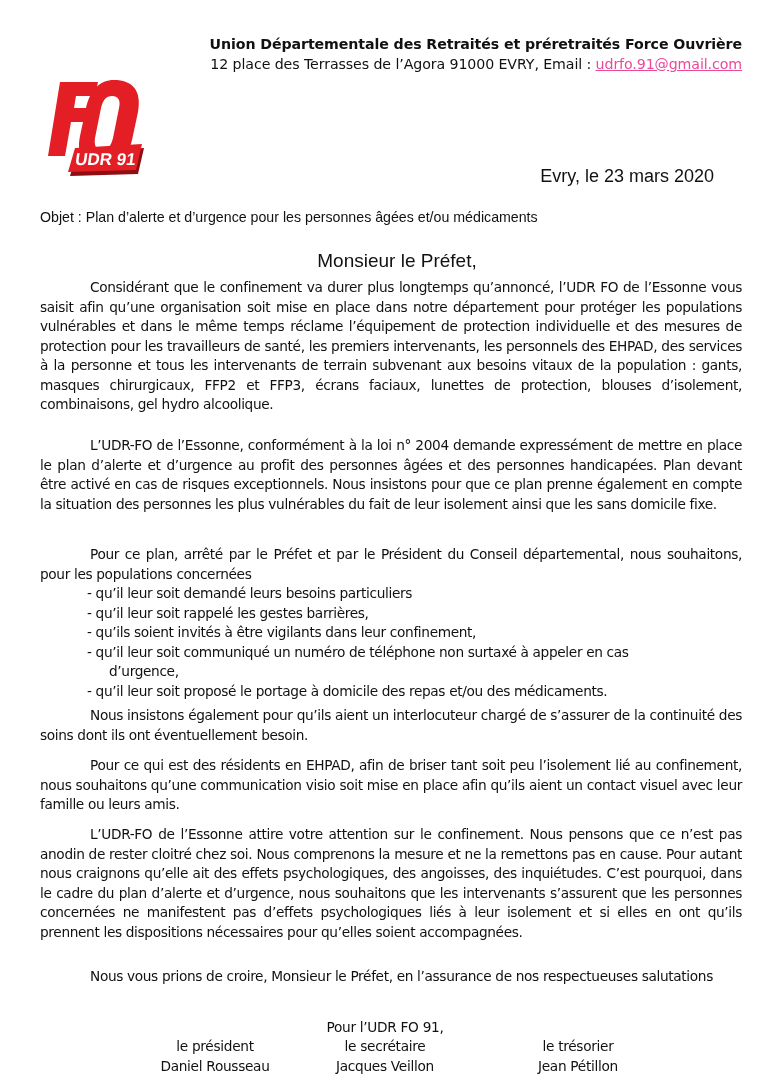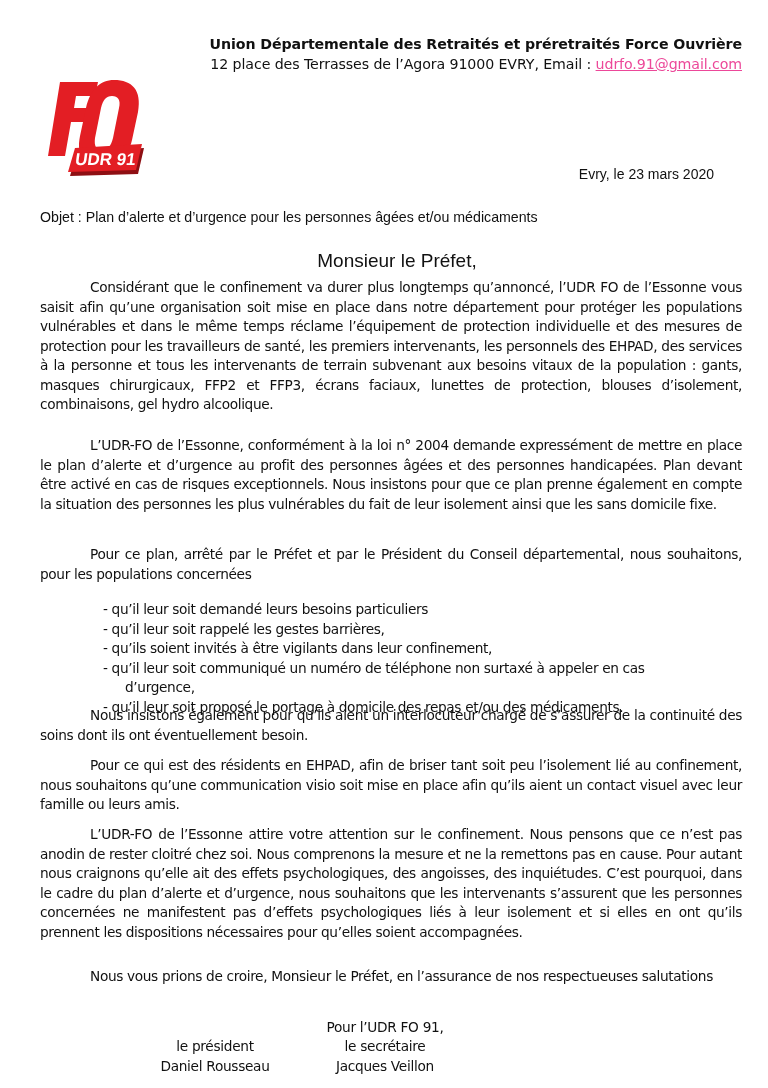--- a/index.html
+++ b/index.html
@@ -5,28 +5,28 @@
   html, body { margin: 0; padding: 0; background: #ffffff; }
   body { width: 768px; height: 1088px; position: relative; overflow: hidden; color: #111; }
   .page { position: absolute; left: 0; top: 0; width: 768px; height: 1088px; background: #fff; }
 
   .hdr-title { position: absolute; right: 26px; top: 36px; font-family: "DejaVu Sans", sans-serif; font-weight: bold; font-size: 14.2px; letter-spacing: -0.1px; white-space: nowrap; }
   .hdr-addr { position: absolute; right: 26px; top: 56px; font-family: "DejaVu Sans", sans-serif; font-size: 14.2px; white-space: nowrap; letter-spacing: -0.1px; }
   .hdr-addr a { color: #ec4899; text-decoration: underline; }
 
   .logo { position: absolute; left: 46px; top: 78px; width: 100px; height: 100px; }
 
-  .date { position: absolute; right: 54px; top: 166px; font-family: "Liberation Sans", sans-serif; font-size: 14px; }
+  .date { position: absolute; right: 54px; top: 166px; font-family: "Liberation Sans", sans-serif; font-size: 18px; }
   .object { position: absolute; left: 40px; top: 209px; font-family: "Liberation Sans", sans-serif; font-size: 14.2px; }
   .salutation { position: absolute; left: 0; width: 768px; top: 250px; text-align: center; font-family: "Liberation Sans", sans-serif; font-size: 19px; text-indent: 26px; }
 
   .body { position: absolute; left: 40px; width: 702px; font-family: "DejaVu Sans", sans-serif; font-size: 13.7px; line-height: 19.5px; letter-spacing: -0.35px; }
   .para { margin: 0; text-align: justify; text-indent: 50px; }
   .para.nojust { text-align: left; }
-  .list { margin: 16px; padding: 0; list-style: none; }
+  .list { margin: 0; padding: 0; list-style: none; }
   .list li { padding-left: 47px; text-indent: -10px; margin-left: 10px; }
   .list li .cont { display: block; padding-left: 12px; text-indent: 0; }
 
   .sig { position: absolute; font-family: "DejaVu Sans", sans-serif; font-size: 13.7px; line-height: 19.5px; text-align: center; letter-spacing: -0.3px; }
 </style>
 </head>
 <body>
 
 <div class="page">
 
@@ -88,14 +88,18 @@
   <div class="sig" style="left:300px; width:170px; top:1018px;">Pour l’UDR FO 91,</div>
 
   <div class="sig" style="left:135px; width:160px; top:1037px;">
     <div>le président</div>
     <div>Daniel Rousseau</div>
   </div>
   <div class="sig" style="left:300px; width:170px; top:1037px;">
     <div>le secrétaire</div>
     <div>Jacques Veillon</div>
   </div>
+  <div class="sig" style="left:498px; width:160px; top:1037px;">
+    <div>le trésorier</div>
+    <div>Jean Pétillon</div>
+  </div>
 
 </div>
 
 </body></html>

